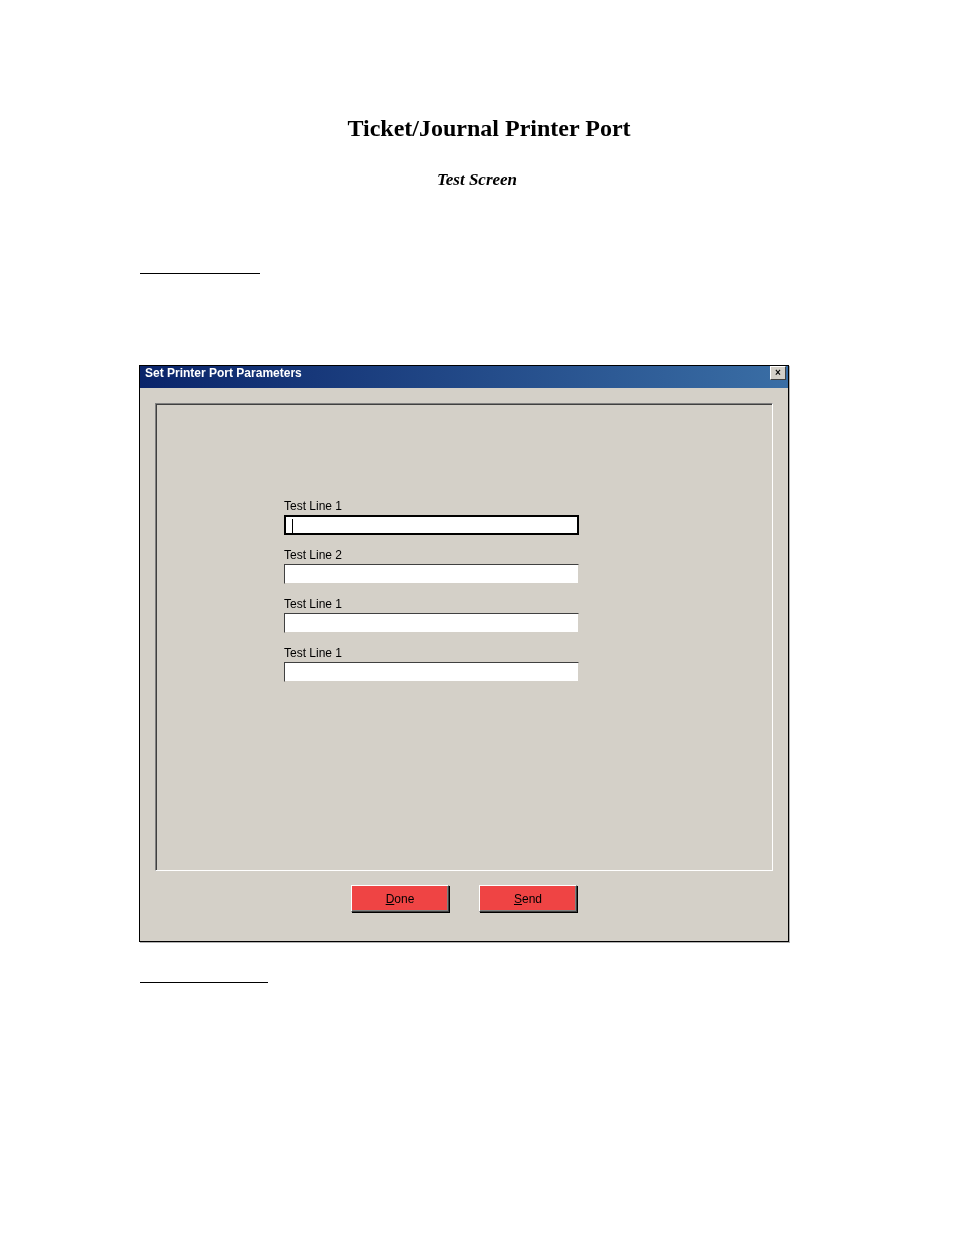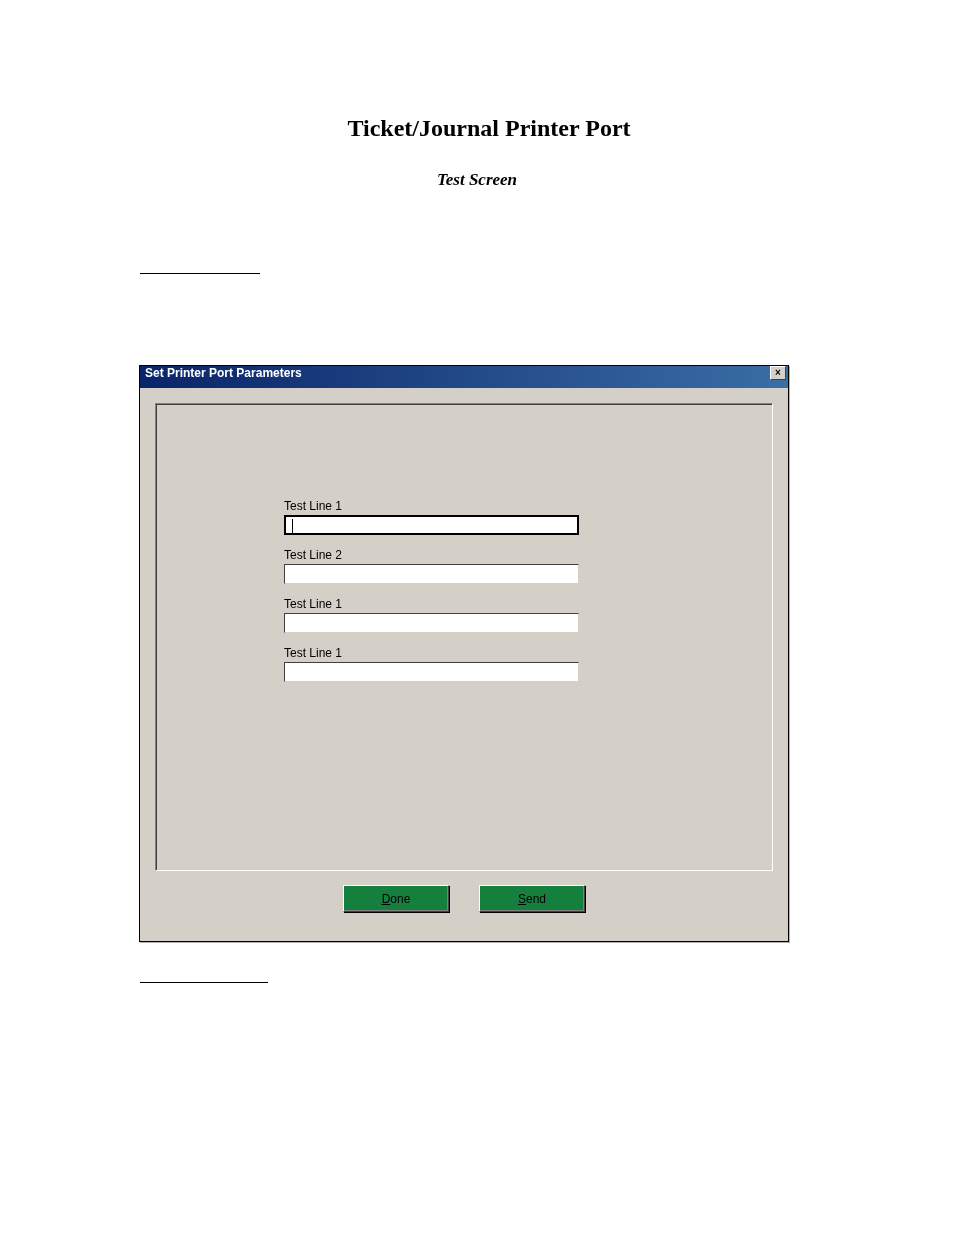--- a/index.html
+++ b/index.html
@@ -124,23 +124,23 @@
       vertical-align: middle;
       margin-left: 2px;
     }
     .button-row {
       display: flex;
       justify-content: center;
       gap: 30px;
       padding: 14px 0 14px 0;
     }
     .win-button {
-      width: 106px;
+      width: 98px;
       height: 27px;
-      background: #15803d;
+      background: #ef4444;
       border: 1px solid #fff;
       border-right-color: #404040;
       border-bottom-color: #404040;
       box-shadow: 1px 1px 0 #000, inset -1px -1px 0 #808080;
       font-family: Tahoma, Arial, sans-serif;
       font-size: 12px;
       cursor: pointer;
       color: #000;
     }
     .underline { text-decoration: underline; }

